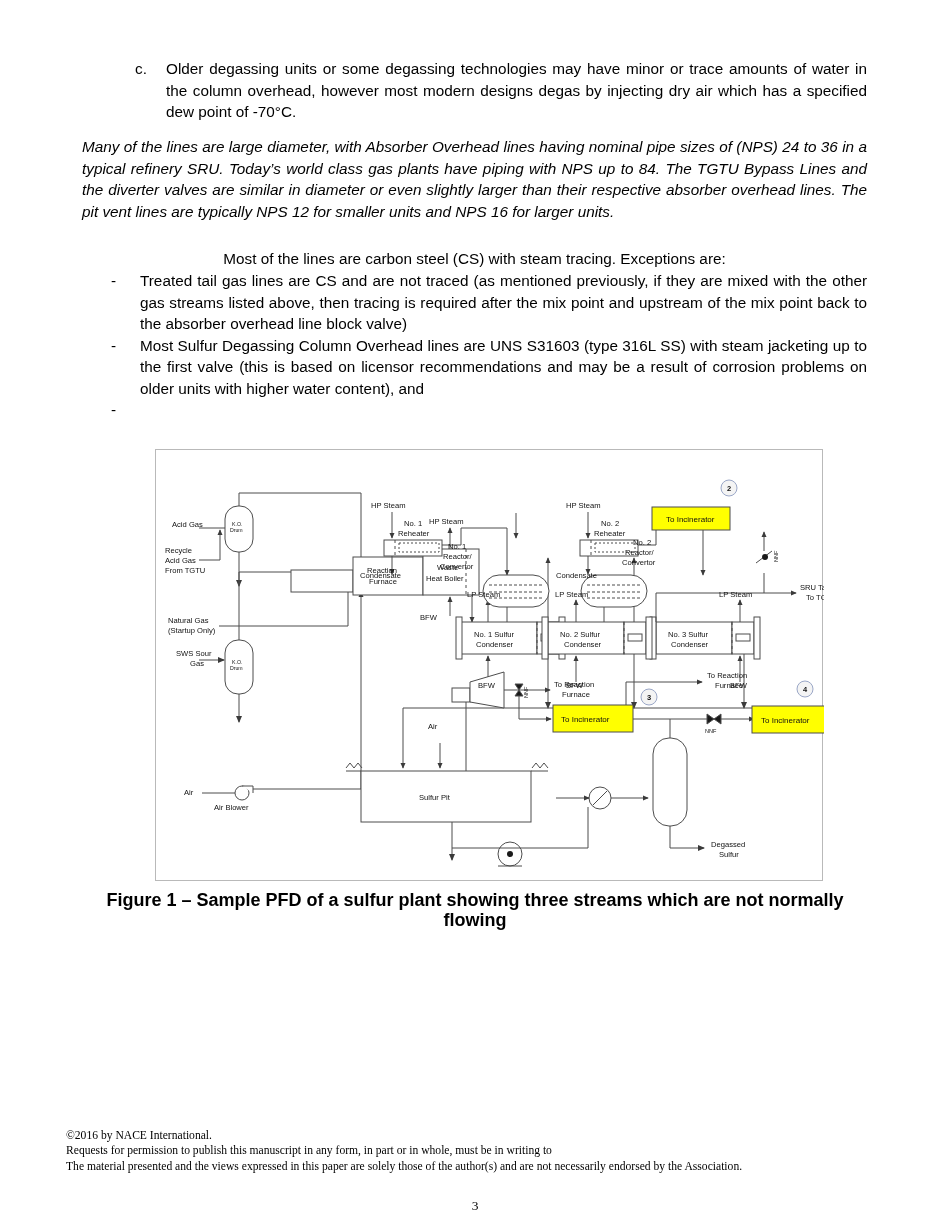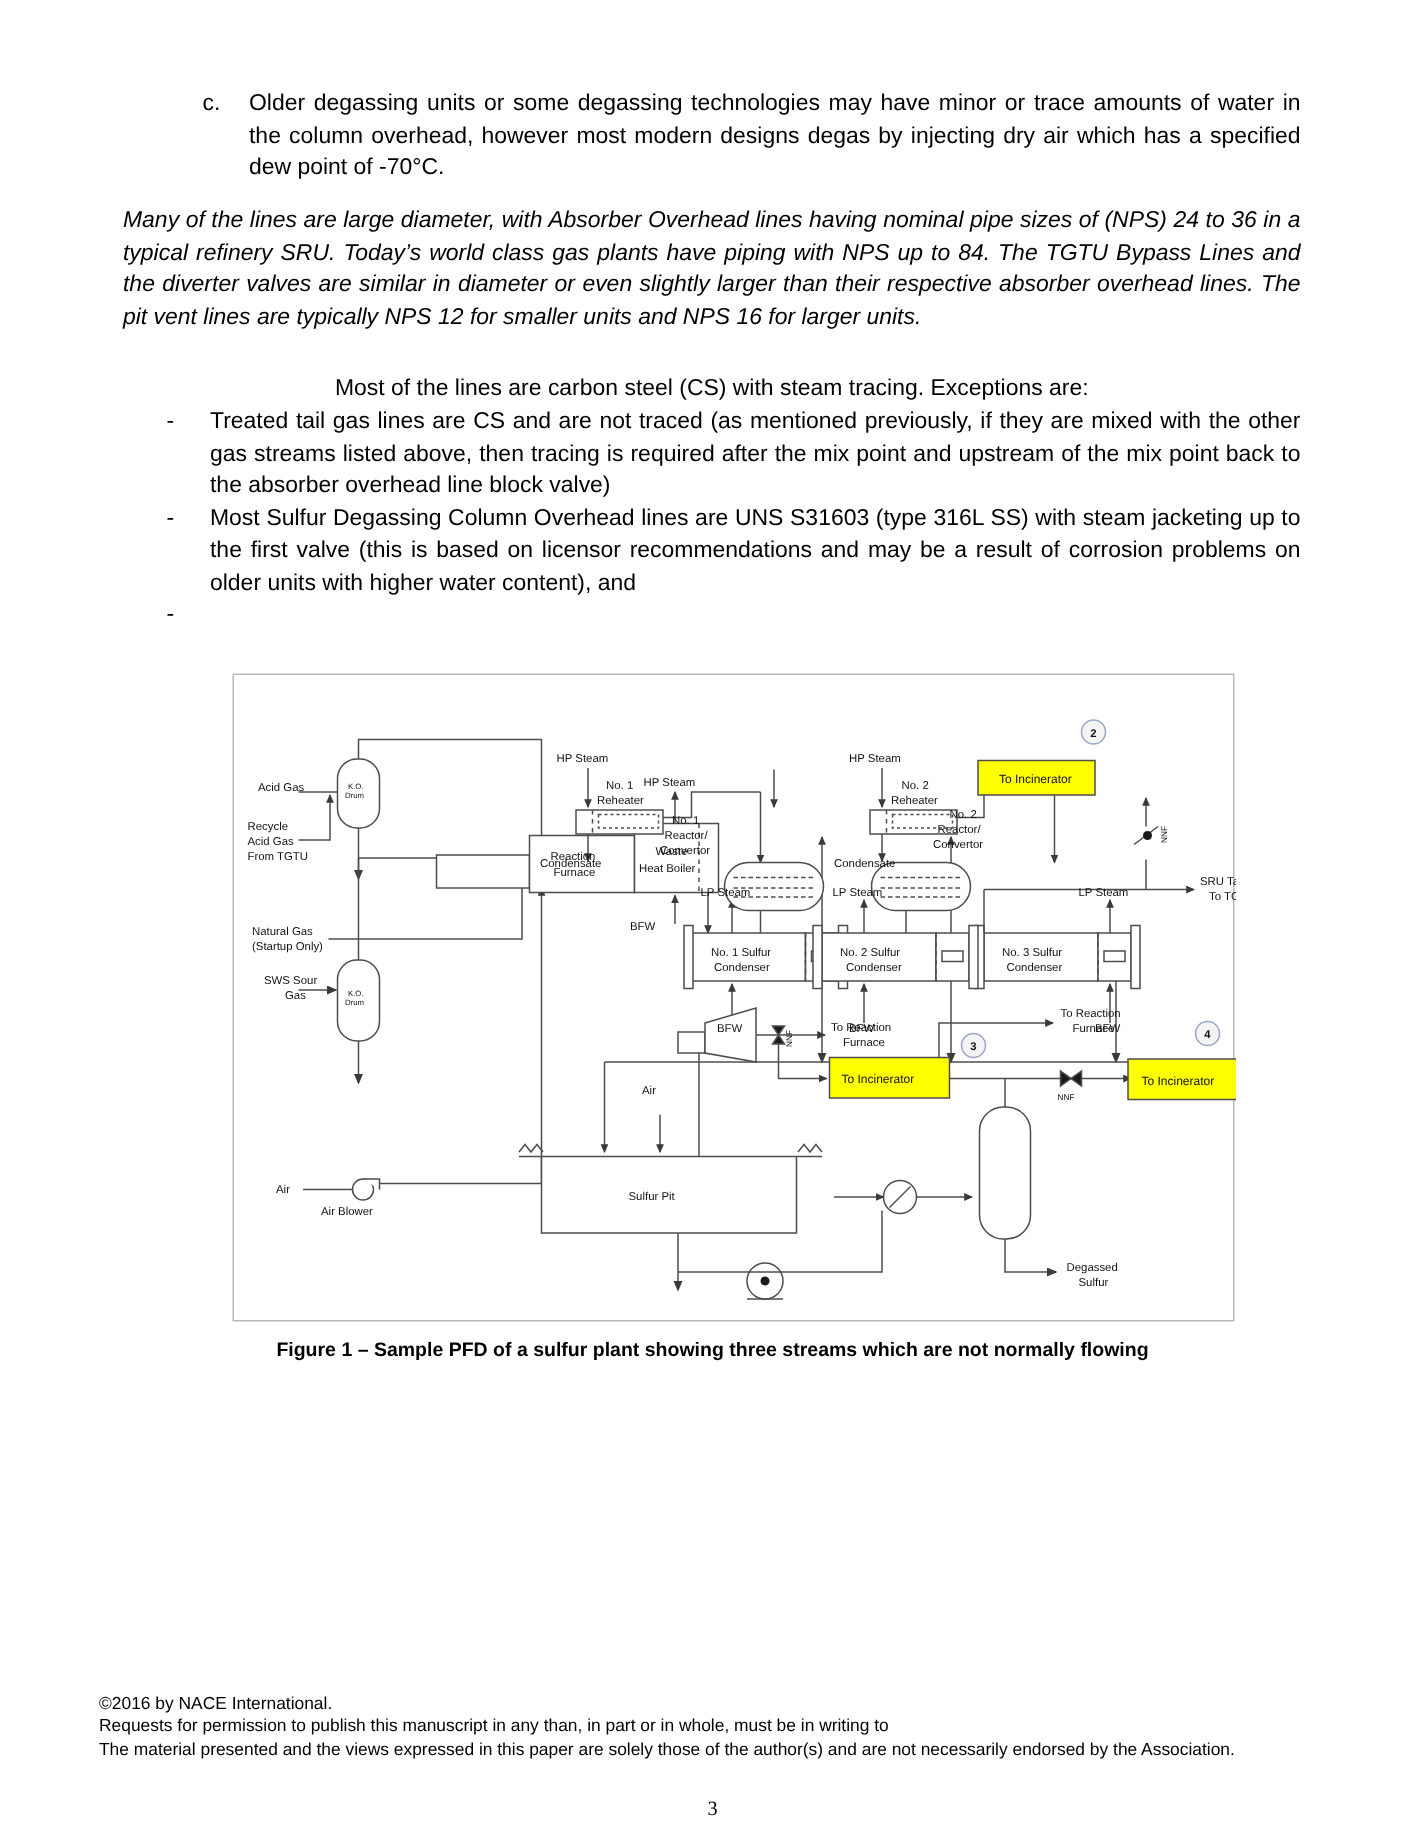--- a/index.html
+++ b/index.html
@@ -99,32 +99,32 @@
   }
 
   
   #figure-caption {
     position: absolute;
     left: 82px;
     top: 890px;
     width: 786px;
     text-align: center;
     font-family: "Liberation Sans", sans-serif;
-    font-size: 13px;
+    font-size: 18px;
     font-weight: bold;
     line-height: 20px;
   }
 
   
   #footer {
     position: absolute;
     left: 66px;
     top: 1128px;
     width: 800px;
-    font-family: Liberation Sans, sans-serif;
+    font-family: Liberation Serif, serif;
     font-size: 11.6px;
     line-height: 15.3px;
     color: #000;
   }
   #footer div { white-space: nowrap; }
   #page-number {
     position: absolute;
     left: 0px;
     top: 1198px;
     width: 950px;
@@ -426,19 +426,19 @@
       </g>
     </svg>
   </div>
 
   <div id="figure-caption">
     <div>Figure 1 – Sample PFD of a sulfur plant showing three streams which are not normally flowing</div>
   </div>
 
   <div id="footer">
     <div>©2016 by NACE International.</div>
-    <div>Requests for permission to publish this manuscript in any than, in part or in whole, must be in writing to</div>
+    <div>Requests for permission to publish this manuscript in any form, in part or in whole, must be in writing to</div>
     <div>The material presented and the views expressed in this paper are solely those of the author(s) and are not necessarily endorsed by the Association.</div>
   </div>
 
   <div id="page-number">3</div>
 
 </div>
 
 </body></html>

